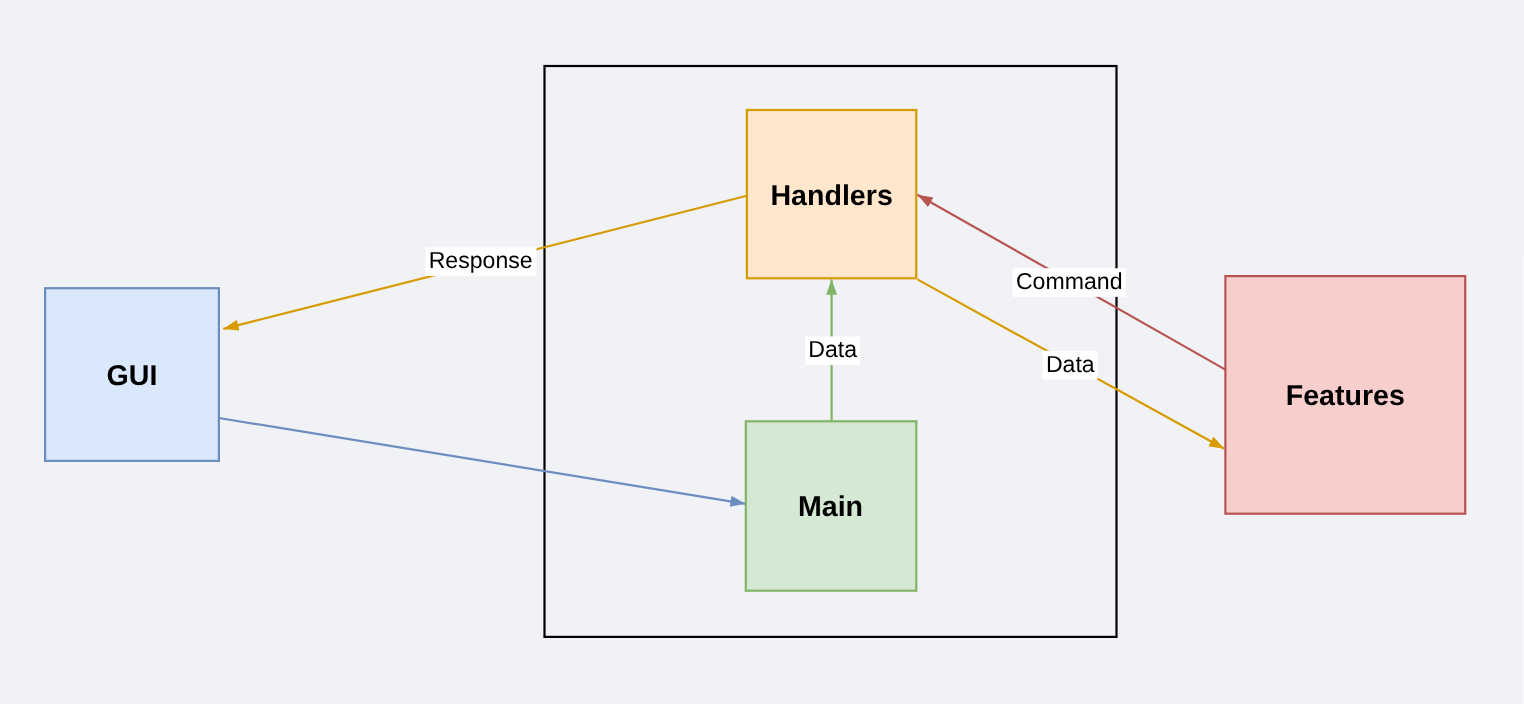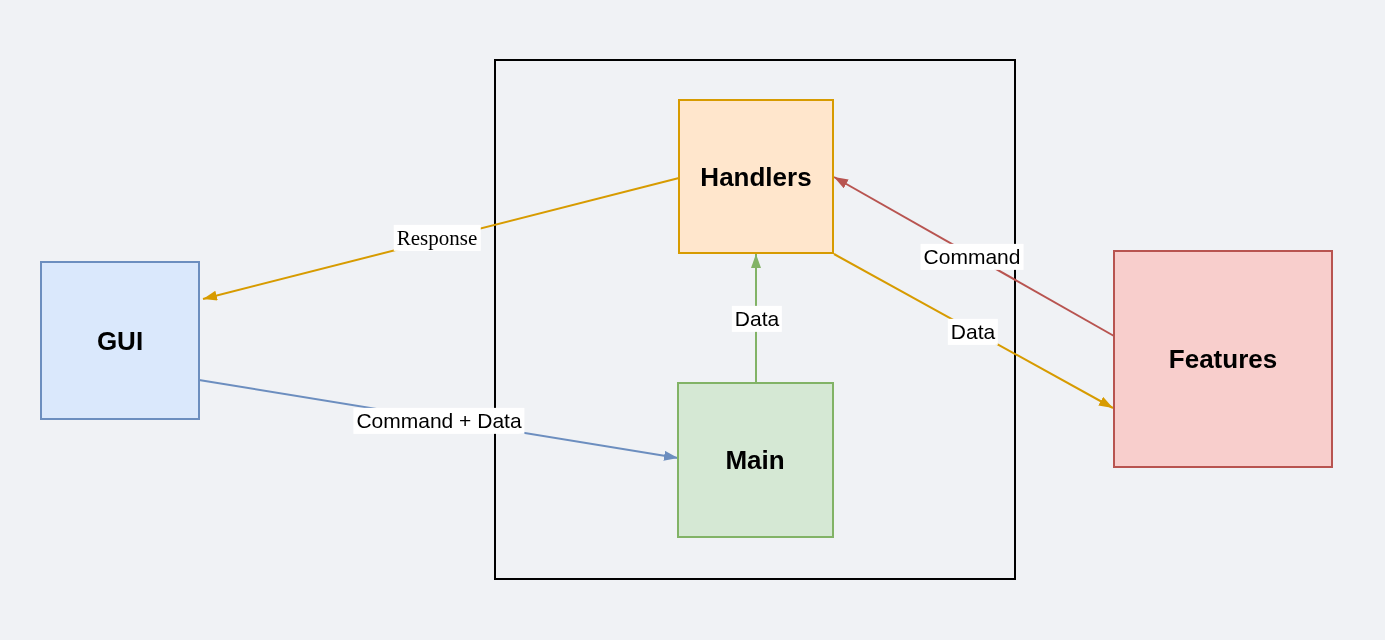--- a/index.html
+++ b/index.html
@@ -71,23 +71,22 @@
 
     <rect x="678" y="383" width="155" height="154" stroke-width="2" fill="#D5E8D4"></rect>
     <rect x="678" y="383" width="155" height="154" fill="none" stroke-width="2" stroke="#82B366"></rect>
     <text x="755" y="460" text-anchor="middle" dominant-baseline="central" class="node-label">Main</text>
 
     <rect x="1114" y="251" width="218" height="216" stroke-width="2" fill="#F8CECC"></rect>
     <rect x="1114" y="251" width="218" height="216" fill="none" stroke-width="2" stroke="#B85450"></rect>
     <text x="1223" y="359" text-anchor="middle" dominant-baseline="central" class="node-label">Features</text>
   </svg>
 
-  <div class="edge-label" style="left:437px; top:238px;font-family:Liberation Serif, serif;">Response</div>
+  <div class="edge-label" style="left:437px; top:238px;">Response</div>
 
-  <div class="edge-label" style="left:439px; top:421px;">Command + Data</div>
 
   <div class="edge-label" style="left:757px; top:319px;">Data</div>
 
   <div class="edge-label" style="left:972px; top:257px;">Command</div>
 
   <div class="edge-label" style="left:973px; top:332px;">Data</div>
 
 </div>
 
 </body></html>

